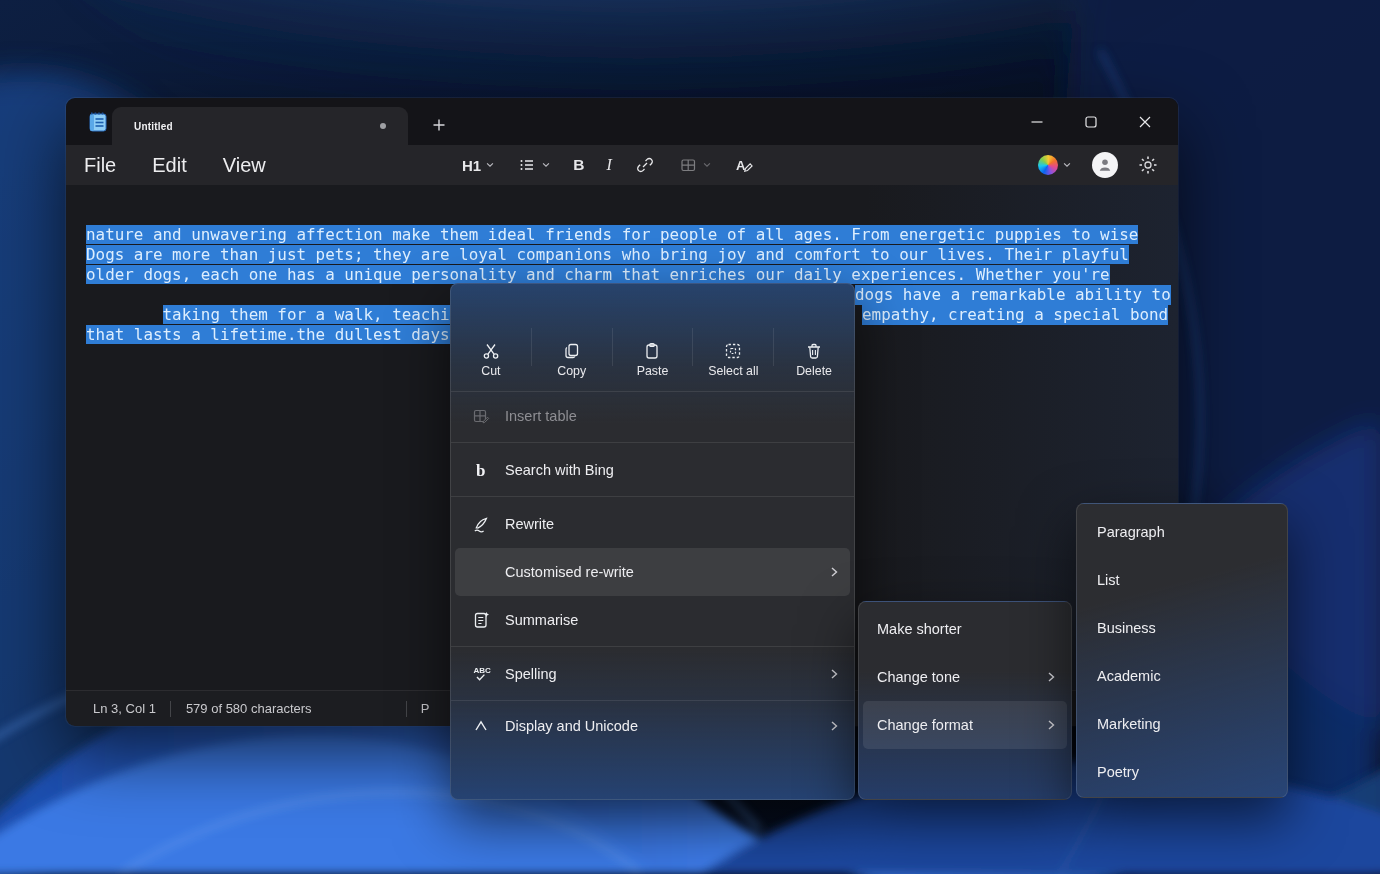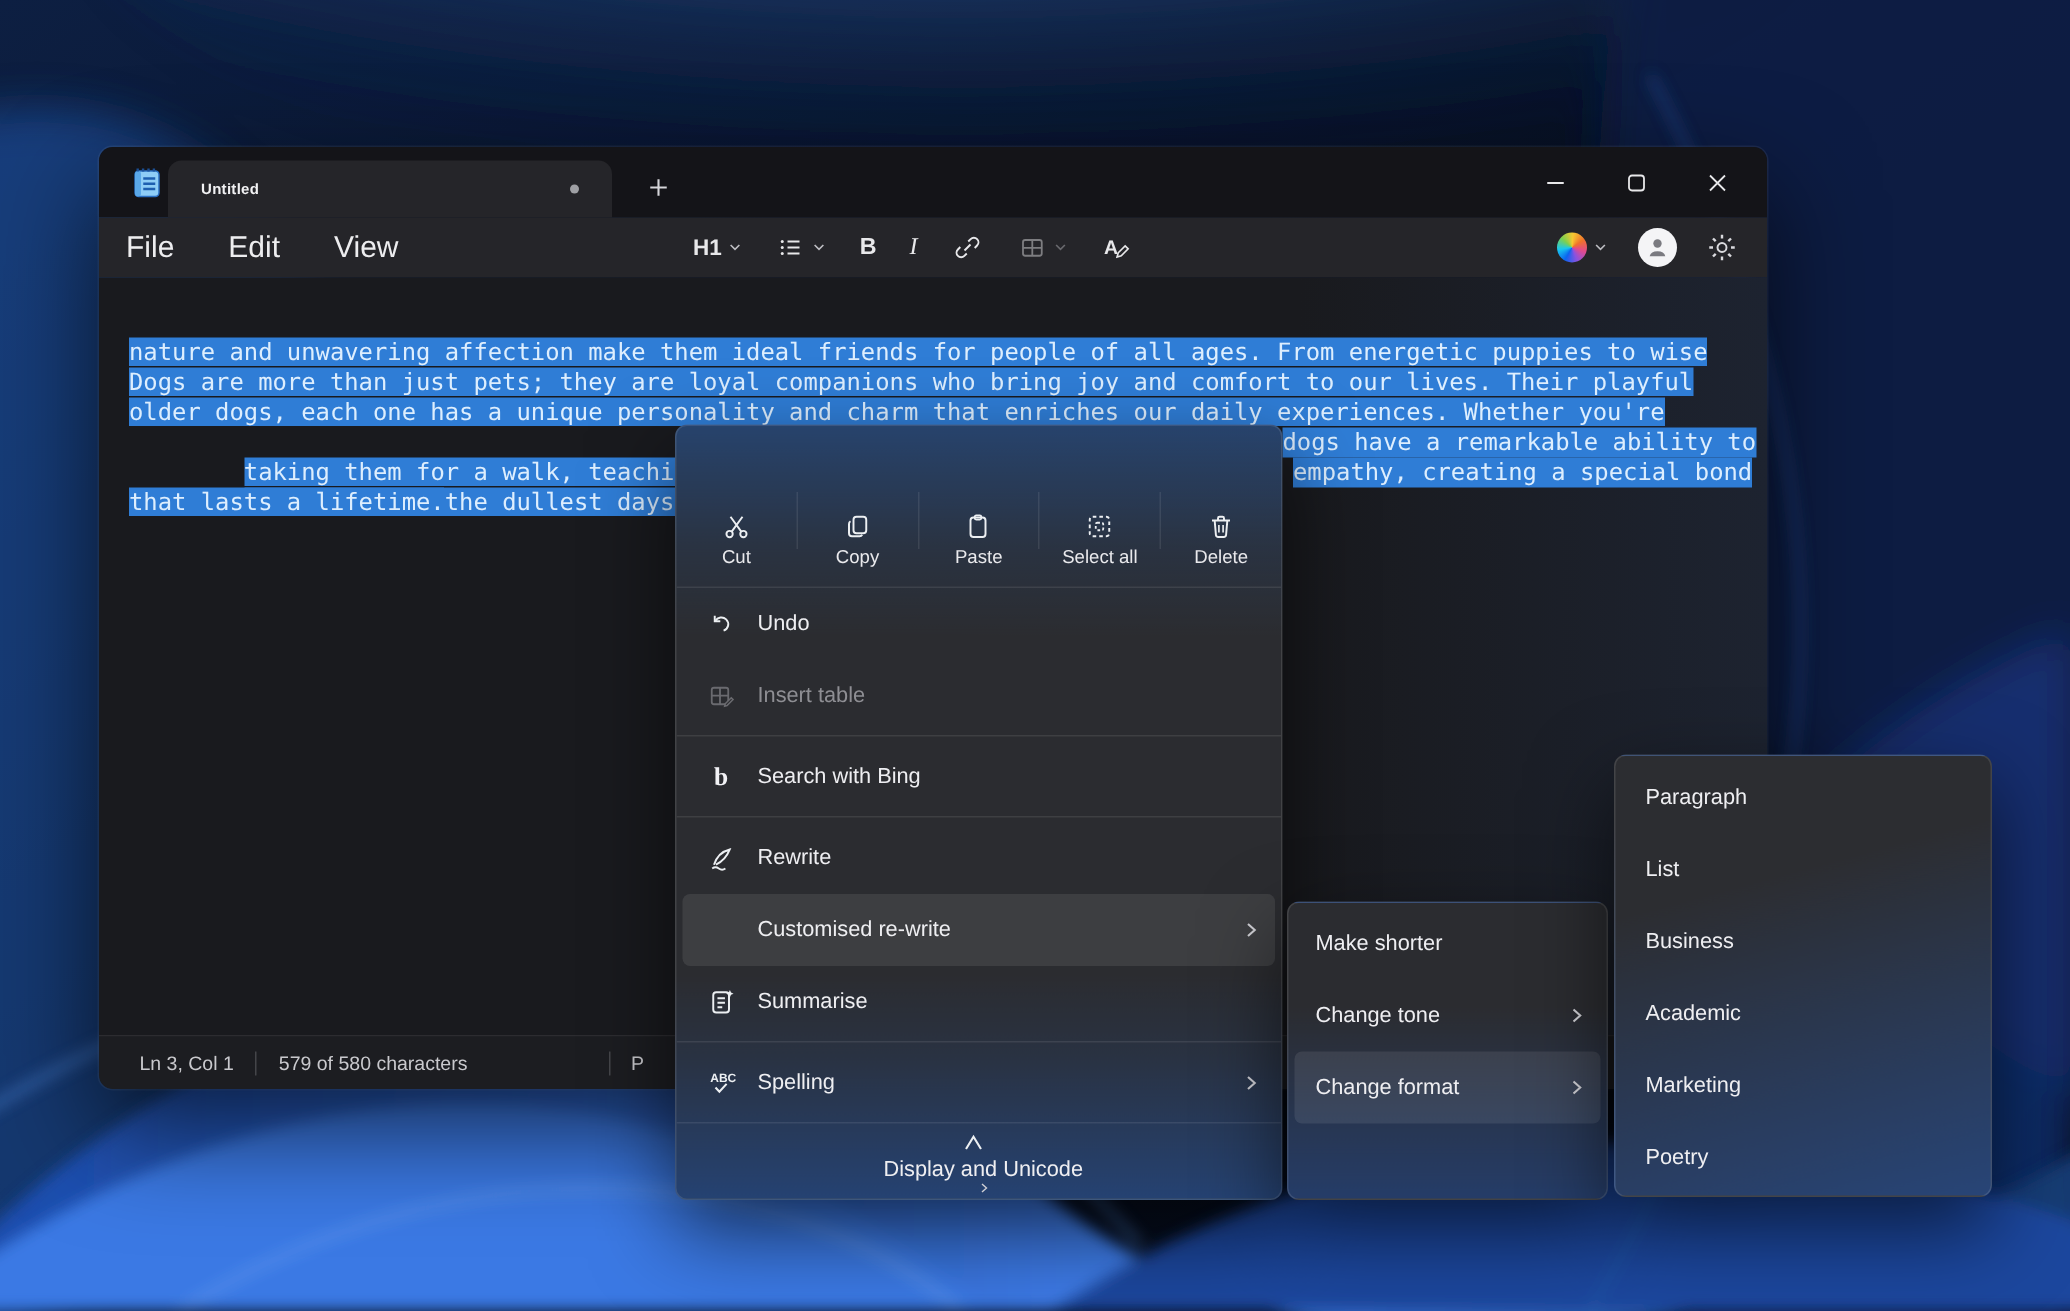--- a/index.html
+++ b/index.html
@@ -50,31 +50,31 @@
     background:linear-gradient(180deg,rgba(36,82,148,.60) 0px,rgba(36,82,148,.18) 80px,rgba(43,44,48,0) 140px),
                linear-gradient(0deg,rgba(32,84,168,.55) 0px,rgba(32,84,168,.15) 95px,rgba(43,44,48,0) 150px),#2b2c30;}
   .qa{height:63px;display:flex;margin-top:44px;}
   .qa-item{flex:1;display:flex;flex-direction:column;align-items:center;justify-content:center;gap:3px;height:100%;}
   .qa-item .lab{font-size:12.4px;color:#e9e9ec;}
   .qa-sep{width:1px;height:38px;background:rgba(255,255,255,.09);}
   .divider{height:1px;background:rgba(255,255,255,.09);margin:2px 0 3px 0;}
   .divider.flush{margin:0;}
   .row{height:48px;display:flex;align-items:center;margin:0 4px;padding:0 10px 0 16px;border-radius:5px;
     font-size:14.5px;color:#eeeef1;}
-  .row.last{height:44px;flex-direction:column;}
+  .row.last{height:44px;}
   .row .ic{width:20px;height:20px;margin-right:14px;flex:0 0 20px;}
   .row .noic{width:20px;margin-right:14px;flex:0 0 20px;}
   .row .lbl{flex:1;}
   .row.hl{background:rgba(255,255,255,.085);}
   .row.disabled{color:#8e8e93;}
   .row.disabled .ic{opacity:.5;}
   #sub1{left:858px;top:601px;width:214px;height:199px;padding-top:3px;
     background:linear-gradient(180deg,rgba(43,44,48,0) 35%,rgba(32,74,150,.55) 100%),#2b2c30;}
   #sub1 .row{padding-left:14px;}
-  #sub2{left:1076px;top:503px;width:252px;height:295px;padding-top:4px;
+  #sub2{left:1076px;top:503px;width:212px;height:295px;padding-top:4px;
     background:linear-gradient(165deg,rgba(44,45,49,0) 30%,rgba(36,88,176,.55) 100%),#2c2d31;}
   #sub2 .row{padding-left:16px;}
   svg.icon{display:block;}
 </style>
 </head>
 <body>
 
 <div id="desktop">
 <svg width="1380" height="874" viewBox="0 0 1380 874" preserveAspectRatio="none">
   <defs>
@@ -306,27 +306,20 @@
       <svg class="icon" width="20" height="20" viewBox="0 0 20 20">
         <path d="M4,6 H16 M8,6 V4.5 a1,1 0 0 1 1,-1 h2 a1,1 0 0 1 1,1 V6" stroke="#eceff2" stroke-width="1.3" fill="none"></path>
         <path d="M5.8,6.3 L6.6,15.5 a1.6,1.6 0 0 0 1.6,1.5 h3.6 a1.6,1.6 0 0 0 1.6,-1.5 L14.2,6.3" stroke="#eceff2" stroke-width="1.3" fill="none"></path>
         <path d="M8.6,9 v5 M11.4,9 v5" stroke="#eceff2" stroke-width="1.1"></path>
       </svg>
       <span class="lab">Delete</span>
     </div>
   </div>
   <div class="divider flush"></div>
 
-  <div class="row">
-    <svg class="ic icon" viewBox="0 0 20 20">
-      <path d="M5.5,4.5 L5.5,8.2 L9.2,8.2" stroke="#eceff2" stroke-width="1.3" fill="none"></path>
-      <path d="M5.8,8 C7.4,5.4 11,4.9 13.1,6.9 C15.6,9.4 14.6,13.2 11.4,14.4" stroke="#eceff2" stroke-width="1.3" fill="none"></path>
-    </svg>
-    <span class="lbl">Undo</span>
-  </div>
   <div class="row disabled">
     <svg class="ic icon" viewBox="0 0 20 20">
       <rect x="3.5" y="4.5" width="11" height="11" rx="1.5" fill="none" stroke="#a9a9ae" stroke-width="1.2"></rect>
       <path d="M3.5,9.8 H14.5 M9,4.5 V15.5" stroke="#a9a9ae" stroke-width="1.2"></path>
       <path d="M12.5,15.2 l4,-4 l1.2,1.2 l-4,4 l-1.6,0.4 Z" fill="#2b2c30" stroke="#a9a9ae" stroke-width="1"></path>
     </svg>
     <span class="lbl">Insert table</span>
   </div>
   <div class="divider"></div>
 

